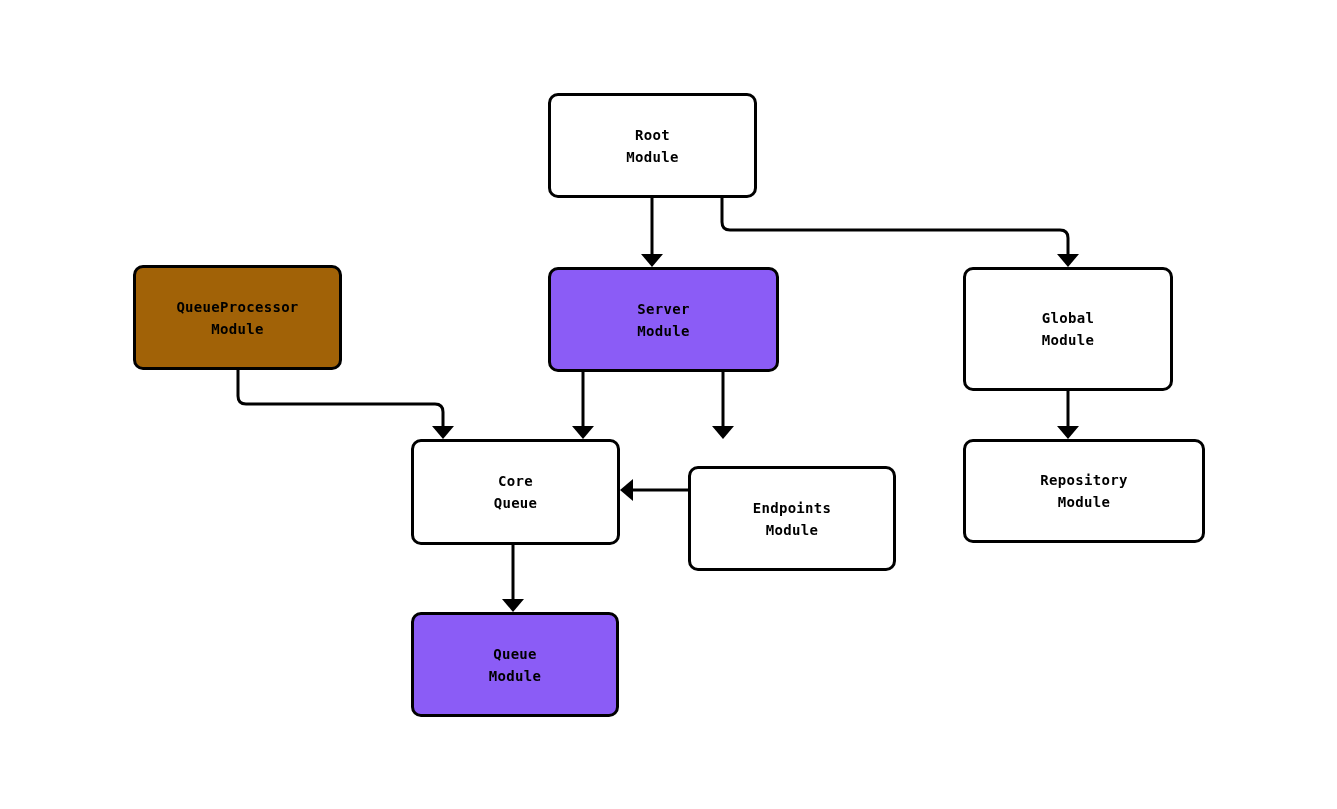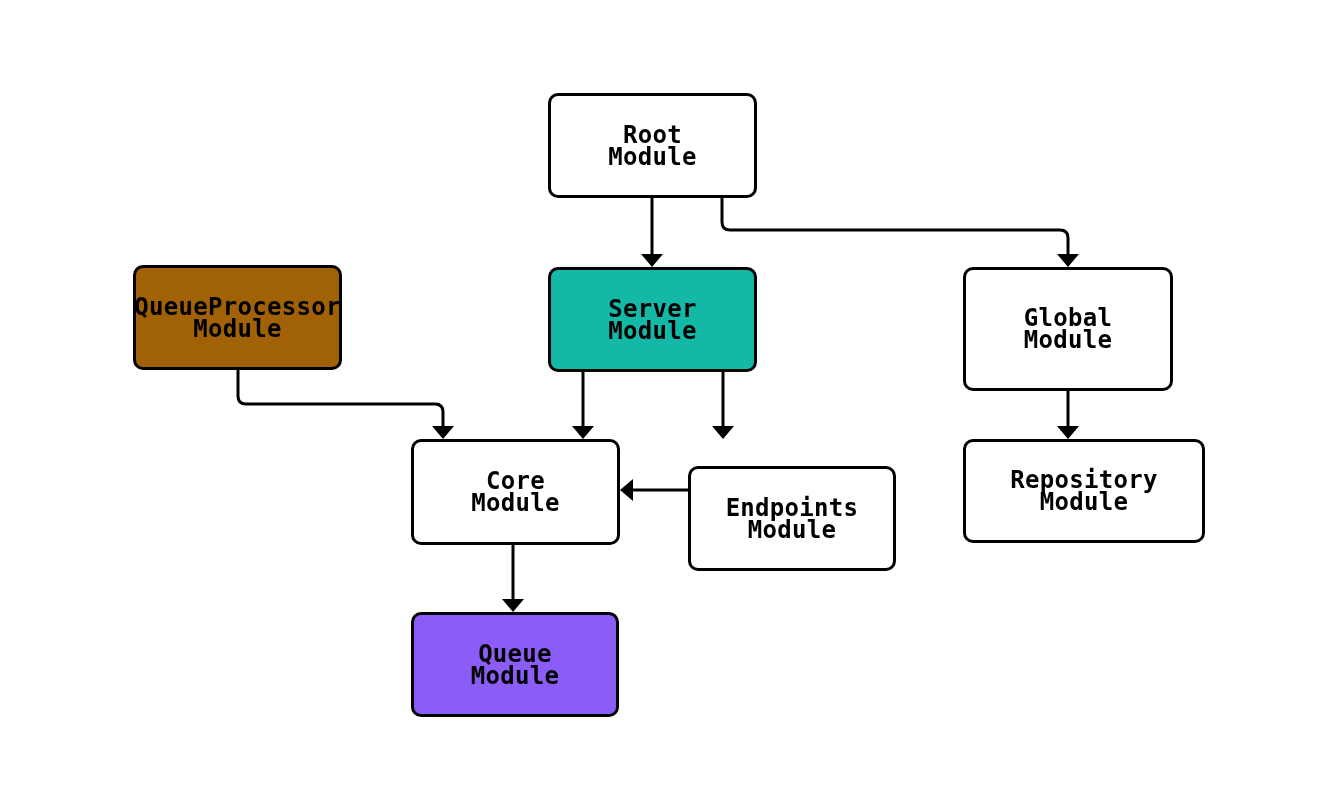--- a/index.html
+++ b/index.html
@@ -26,21 +26,21 @@
   .node {
     position: absolute;
     box-sizing: border-box;
     background: #ffffff;
     border: 3px solid #000000;
     border-radius: 10px;
     display: flex;
     align-items: center;
     justify-content: center;
     text-align: center;
-    font-size: 24px;
+    font-size: 14px;
     line-height: 22px;
     font-weight: bold;
     color: #000000;
     white-space: pre-line;
     letter-spacing: 0.3px;
   }
 </style>
 </head>
 <body>
 
@@ -61,25 +61,25 @@
       <path d="M 513 545 L 513 599" fill="none" stroke="#000000" stroke-width="3"></path>
       <polygon points="513,612 502,599 524,599" fill="#000000"></polygon>
       <path d="M 1068 371 L 1068 426" fill="none" stroke="#000000" stroke-width="3"></path>
       <polygon points="1068,439 1057,426 1079,426" fill="#000000"></polygon>
     </svg>
 
   <div class="node" style="left: 548px; top: 93px; width: 209px; height: 105px; background: rgb(255, 255, 255); border-color: rgb(0, 0, 0); color: rgb(0, 0, 0);">Root
 Module</div>
   <div class="node" style="left: 133px; top: 265px; width: 209px; height: 105px; background: #a16207; border-color: rgb(0, 0, 0); color: rgb(0, 0, 0);">QueueProcessor
 Module</div>
-  <div class="node" style="left: 548px; top: 267px; width: 209px; height: 105px; background: #14b8a6; border-color: rgb(0, 0, 0); color: rgb(0, 0, 0);">Server
+  <div class="node" style="left: 548px; top: 267px; width: 231px; height: 105px; background: #8b5cf6; border-color: rgb(0, 0, 0); color: rgb(0, 0, 0);">Server
 Module</div>
   <div class="node" style="left: 963px; top: 267px; width: 210px; height: 124px; background: rgb(255, 255, 255); border-color: rgb(0, 0, 0); color: rgb(0, 0, 0);">Global
 Module</div>
   <div class="node" style="left: 411px; top: 439px; width: 209px; height: 106px; background: rgb(255, 255, 255); border-color: rgb(0, 0, 0); color: rgb(0, 0, 0);">Core
-Module</div>
+Queue</div>
   <div class="node" style="left: 688px; top: 439px; width: 208px; height: 105px; background: rgb(255, 255, 255); border-color: rgb(0, 0, 0); color: rgb(0, 0, 0); margin-top: 27px;">Endpoints
 Module</div>
   <div class="node" style="left: 963px; top: 439px; width: 242px; height: 104px; background: rgb(255, 255, 255); border-color: rgb(0, 0, 0); color: rgb(0, 0, 0);">Repository
 Module</div>
   <div class="node" style="left: 411px; top: 612px; width: 208px; height: 105px; background: #8b5cf6; border-color: rgb(0, 0, 0); color: rgb(0, 0, 0);">Queue
 Module</div>
 </div>
 
 </body></html>

